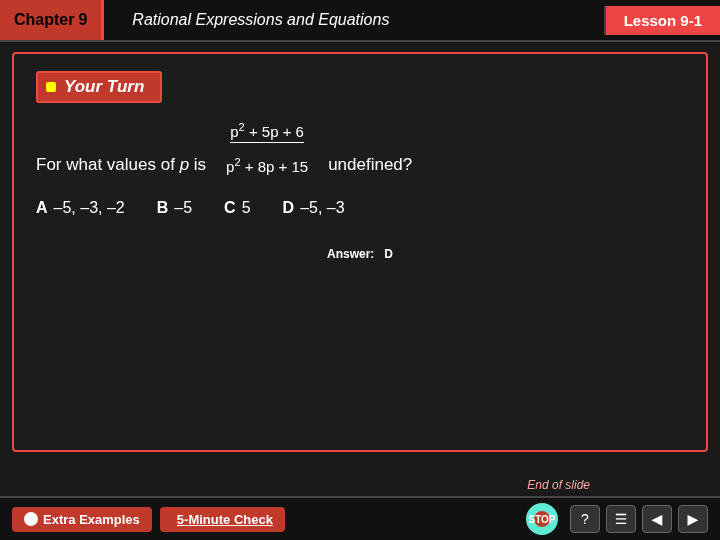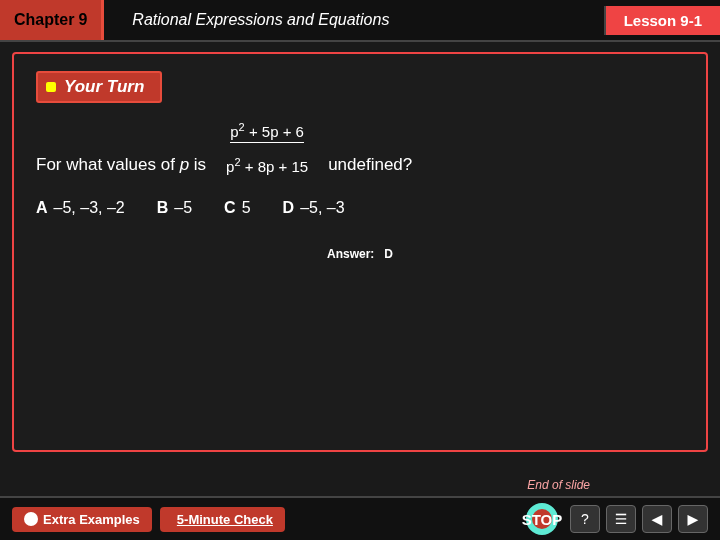--- a/index.html
+++ b/index.html
@@ -230,29 +230,29 @@
       align-items: center;
       justify-content: center;
       color: white;
       font-size: 14px;
       cursor: pointer;
     }
 
     .stop-badge {
       background: #c0392b;
       color: white;
-      font-size: 15px;
+      font-size: 10px;
       font-weight: bold;
       border-radius: 50%;
       width: 32px;
       height: 32px;
       display: flex;
       align-items: center;
       justify-content: center;
-      border: 6px solid #5eead4;
+      border: 8px solid #5eead4;
       margin-right: 6px;
     }
 
     .end-of-slide {
       color: #fca5a5;
       font-size: 12px;
       font-style: italic;
       position: absolute;
       right: 130px;
       bottom: 48px;

